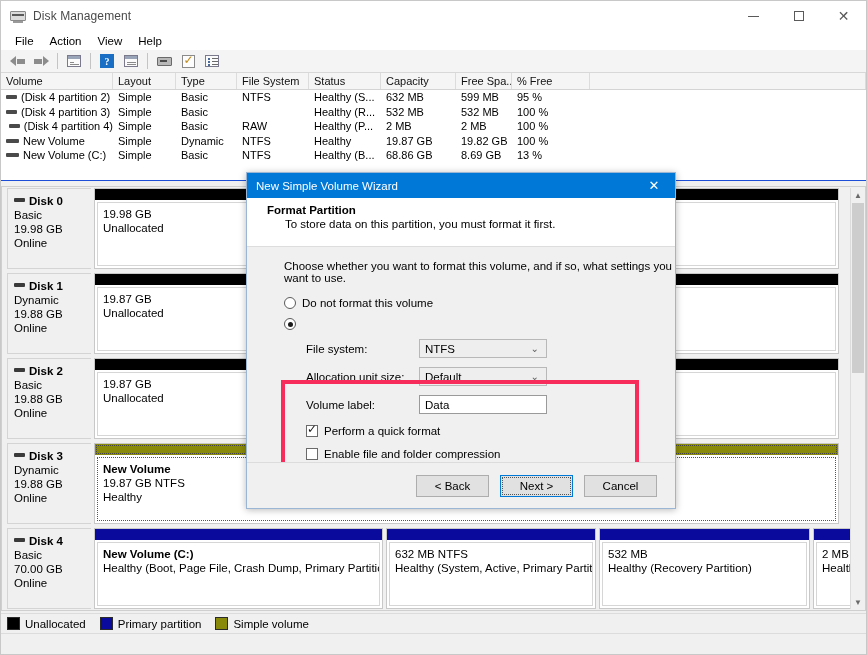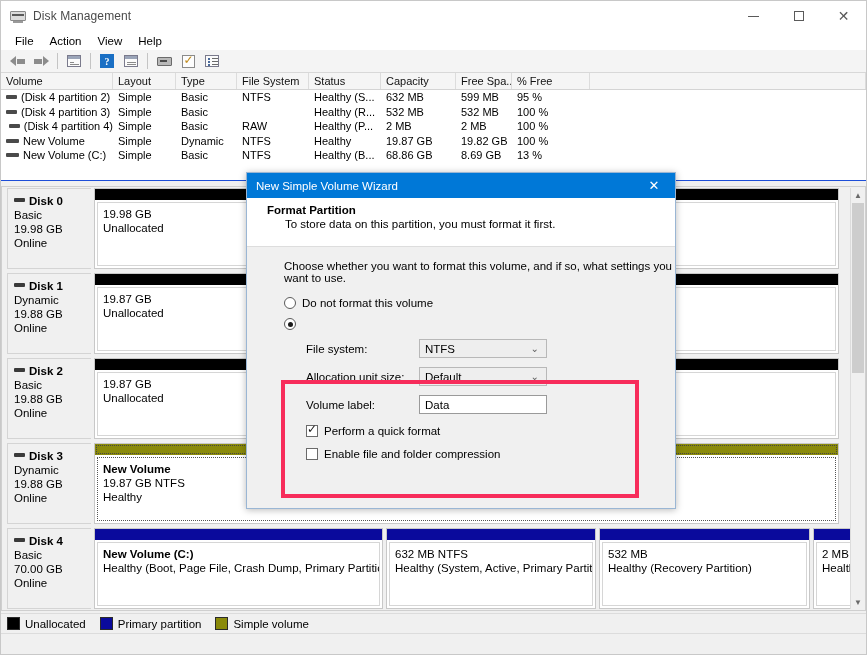--- a/index.html
+++ b/index.html
@@ -647,15 +647,20 @@
       </div>
 
       <div class="chk-row">
         <span class="chk"></span>
         <span class="opt-label">Enable file and folder compression</span>
       </div>
 
       <div class="redbox"></div>
     </div>
 
+    <div class="dlg-footer">
+      <div class="dbtn">&lt; Back</div>
+      <div class="dbtn default">Next &gt;</div>
+      <div class="dbtn">Cancel</div>
+    </div>
   </div>
 
 </div>
 
 </body></html>

